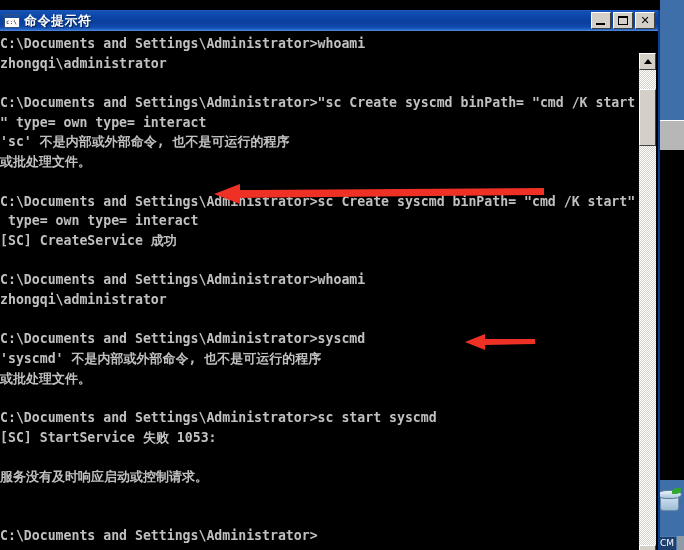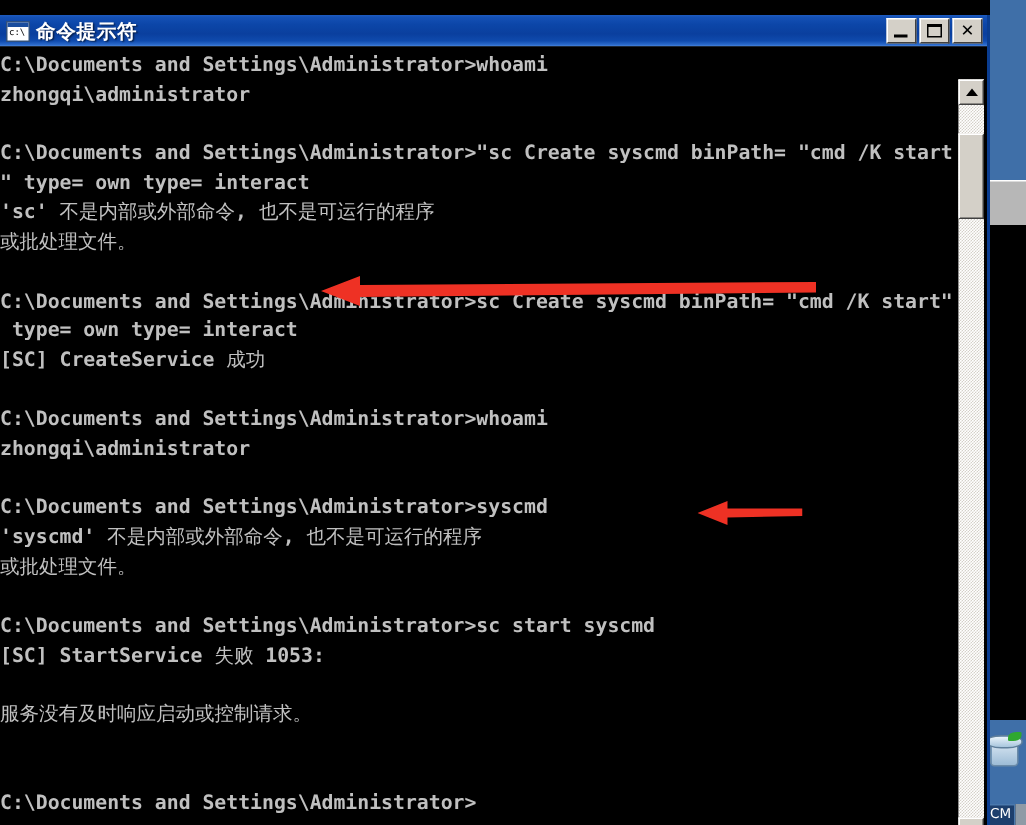--- a/index.html
+++ b/index.html
@@ -220,21 +220,21 @@
     font-family: "DejaVu Sans Mono", "Liberation Mono", monospace;
     font-size: 13.2px;
     line-height: 19.7px;
     font-weight: bold;
     white-space: pre;
     letter-spacing: 0px;
   }
   #console-text .ln { display: block; height: 19.7px; }
   #console-text .cjk {
     font-family: "DejaVu Sans", sans-serif;
-    font-weight: normal;
+    font-weight: bold;
     font-size: 13px;
     margin-top: 25px;
   }
 
   
   #scrollbar {
     position: absolute;
     right: 2px; top: 22px;
     width: 17px; bottom: 2px;
     background: #ffffff;

